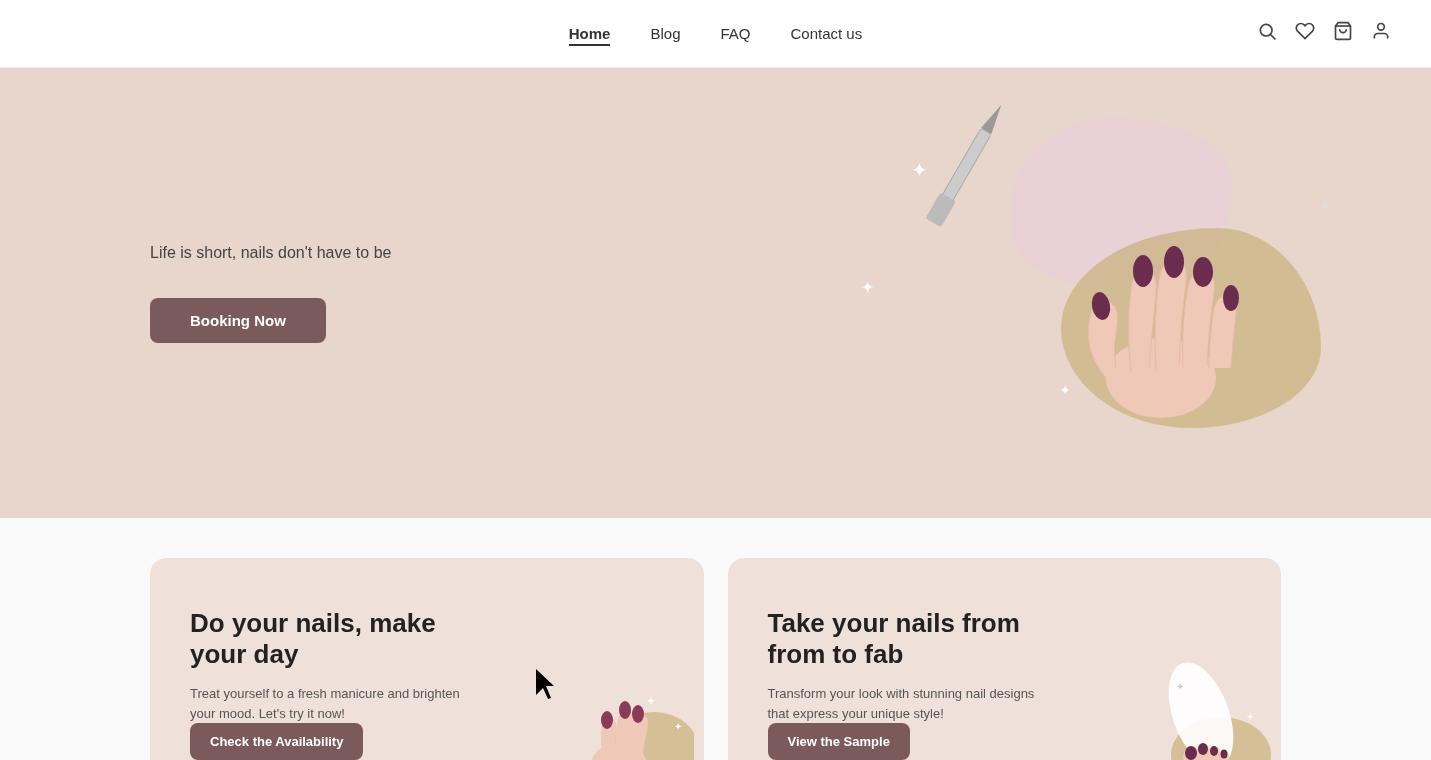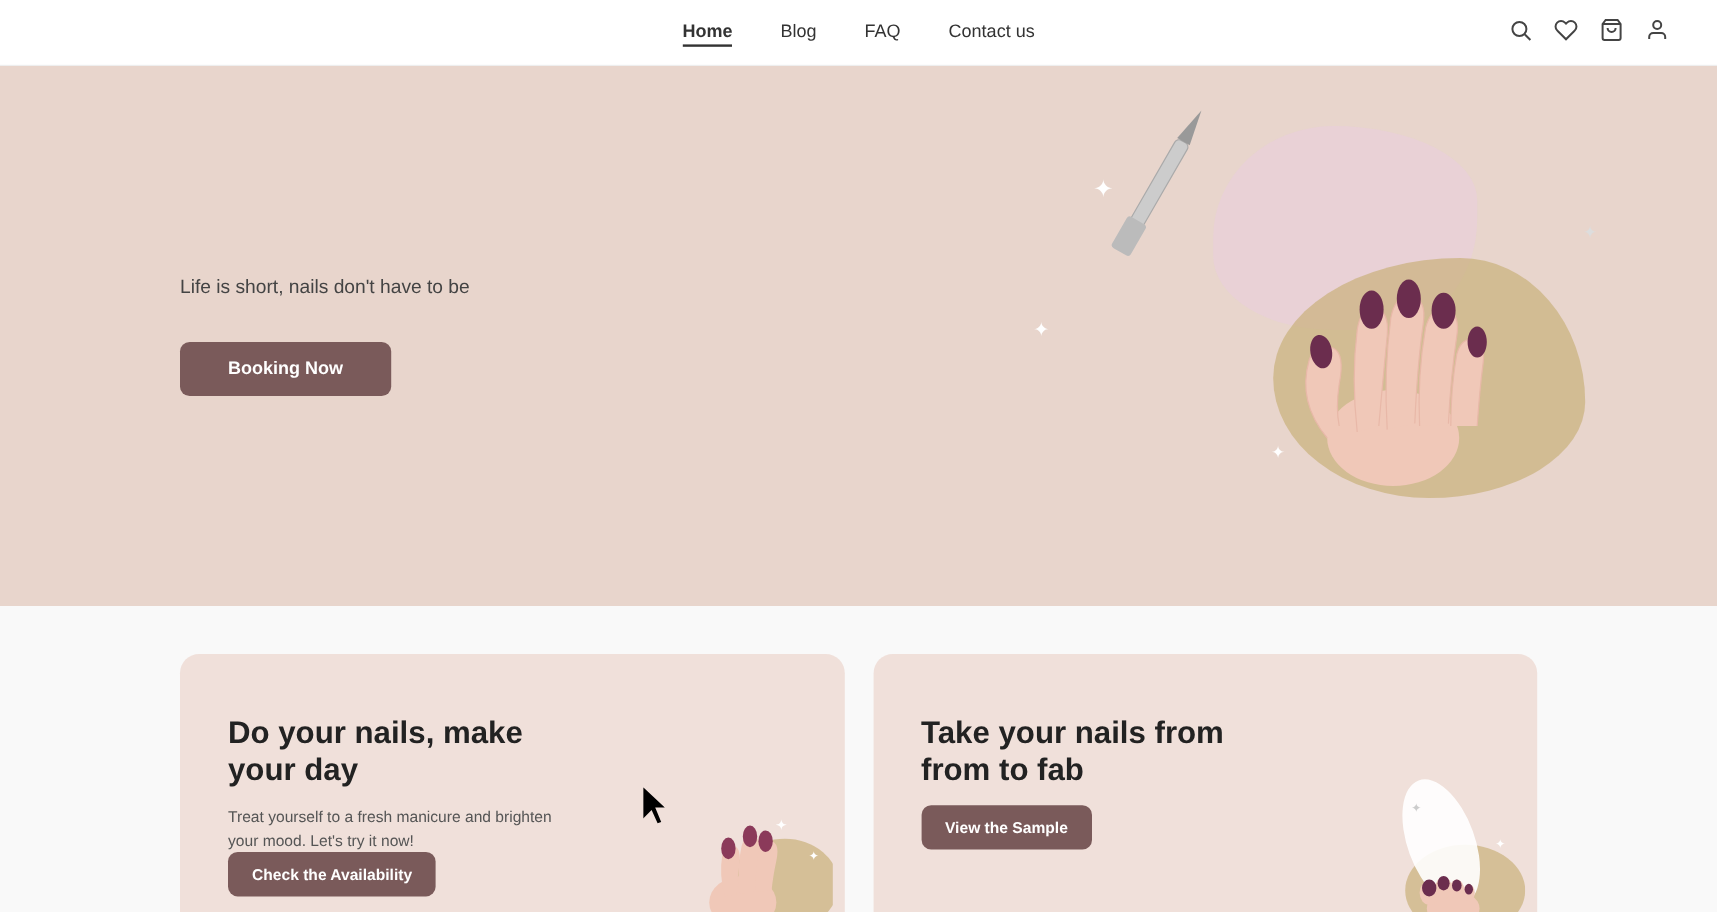--- a/index.html
+++ b/index.html
@@ -3,21 +3,21 @@
   <meta charset="utf-8">
   <style>
     * { margin: 0; padding: 0; box-sizing: border-box; }
     body { font-family: -apple-system, BlinkMacSystemFont, 'Segoe UI', sans-serif; background: #fff; width: 1431px; min-height: 760px; overflow-x: hidden; }
 
     
     nav {
       display: flex;
       align-items: center;
       justify-content: center;
-      height: 55px;
+      height: 68px;
       border-bottom: 1px solid #eee;
       position: relative;
       background: #fff;
     }
     .nav-links {
       display: flex;
       gap: 40px;
       list-style: none;
     }
     .nav-links li a {
@@ -308,20 +308,21 @@
           <ellipse cx="51" cy="40" rx="6" ry="9" fill="#8b3a5a"></ellipse>
           <ellipse cx="64" cy="44" rx="6" ry="9" fill="#8b3a5a"></ellipse>
         </g>
       </svg>
     </div>
   </div>
 
   <div class="card">
     <div class="card-text">
       <h2 class="card-title">Take your nails from from to fab</h2>
+      <p class="card-desc">Transform your look with stunning nail designs that express your unique style!</p>
       <button class="btn-secondary">View the Sample</button>
     </div>
 
     <div class="card-illustration">
       <svg viewBox="0 0 140 130" width="140" height="130">
 
         <ellipse cx="90" cy="95" rx="50" ry="38" fill="#c9b07a" opacity="0.7"></ellipse>
 
         <ellipse cx="70" cy="55" rx="28" ry="55" fill="white" opacity="0.9" transform="rotate(-20, 70, 55)"></ellipse>
 

